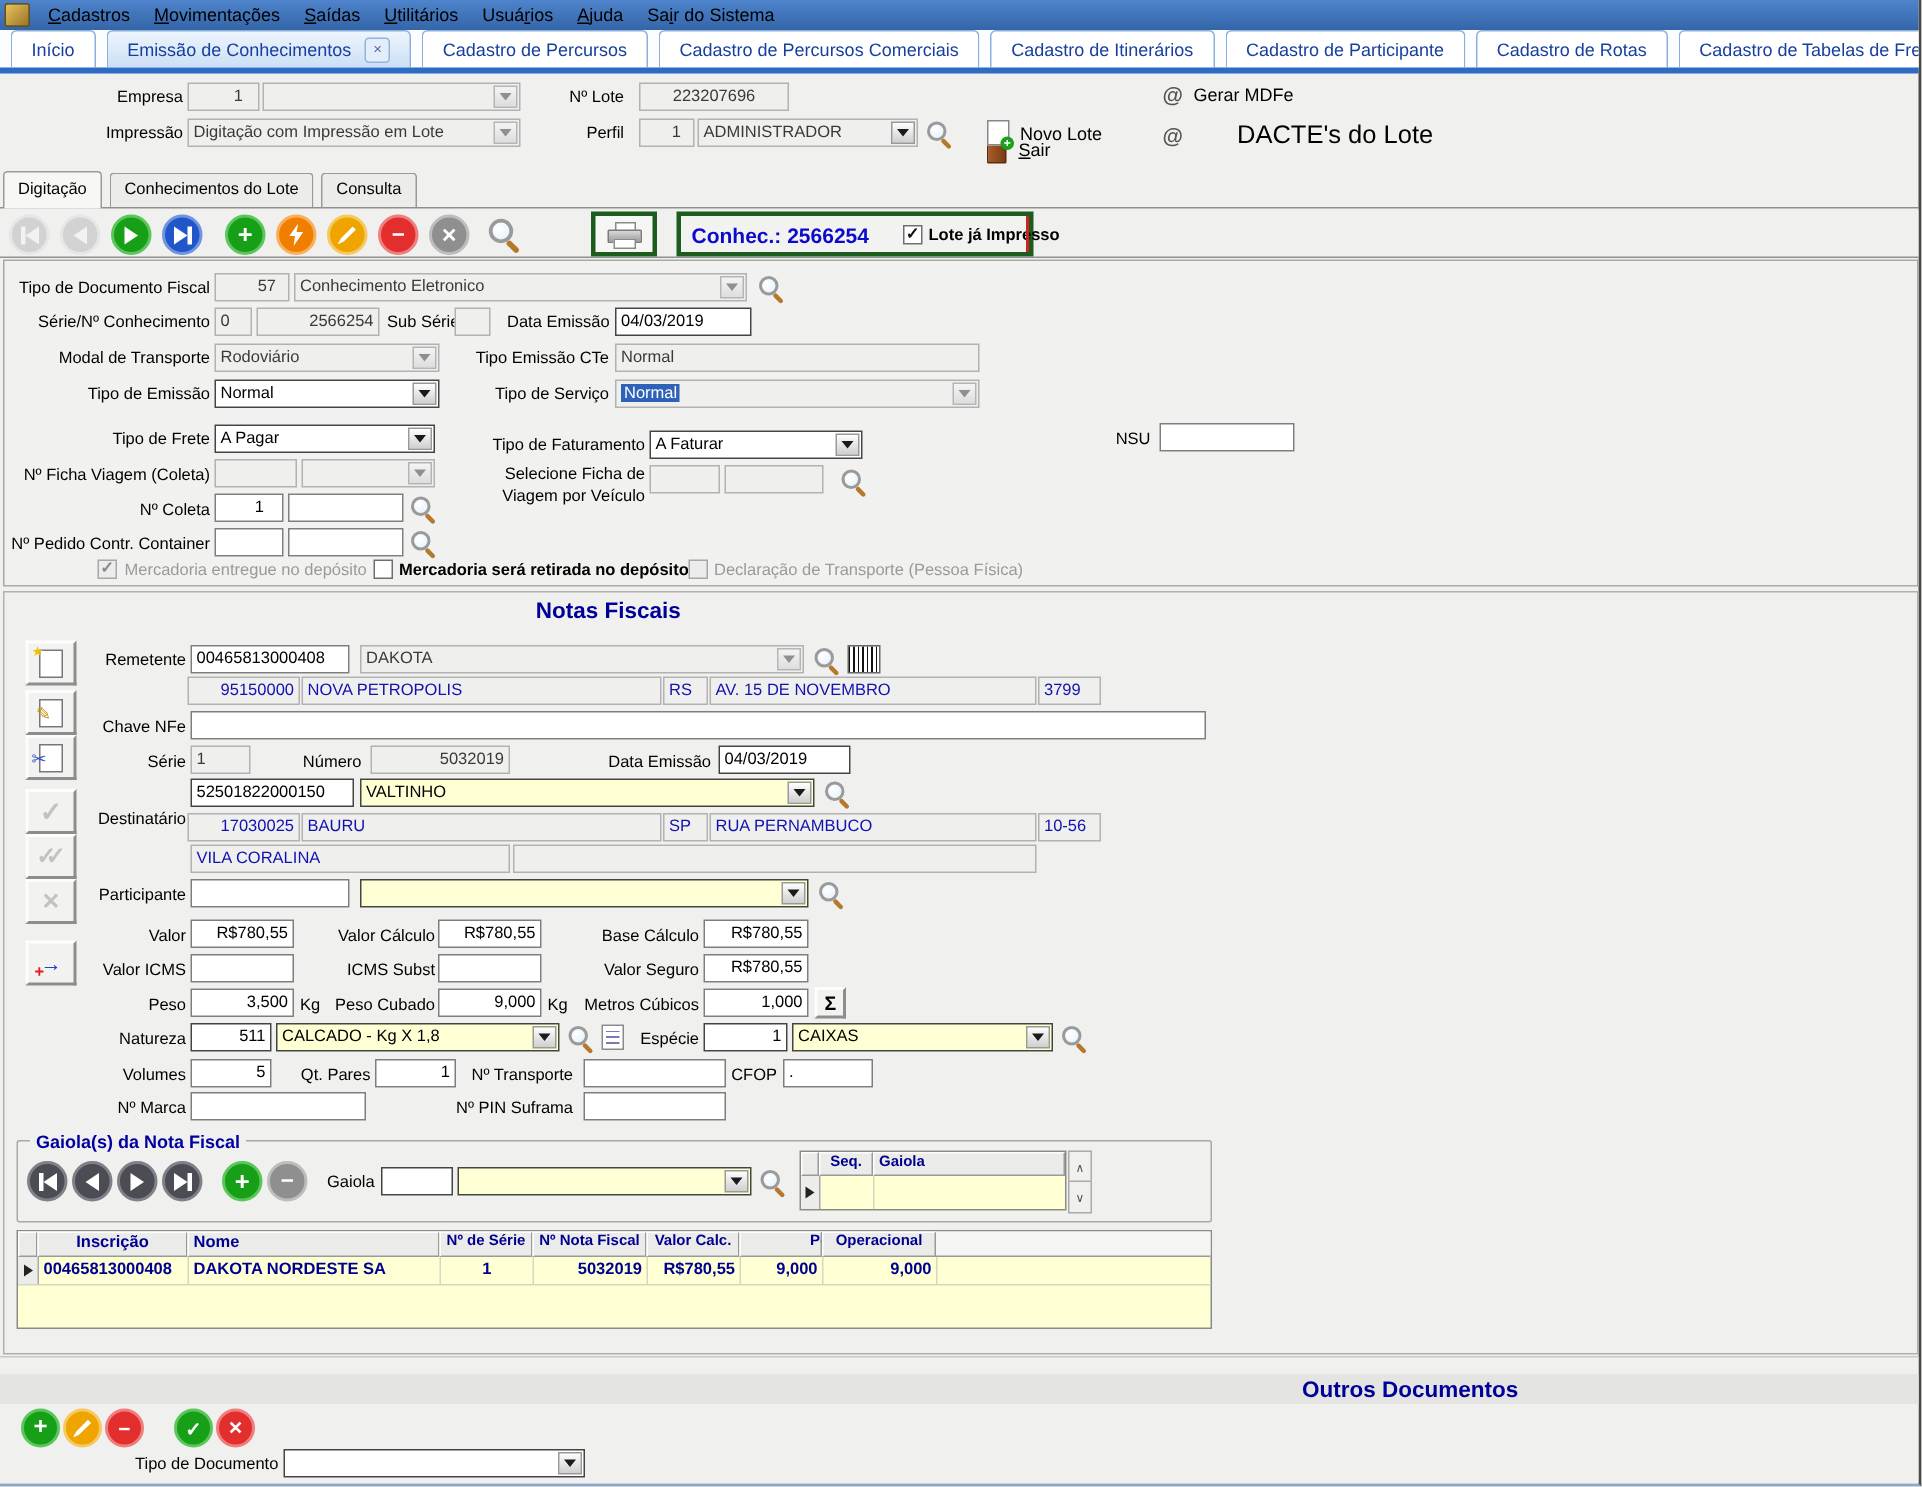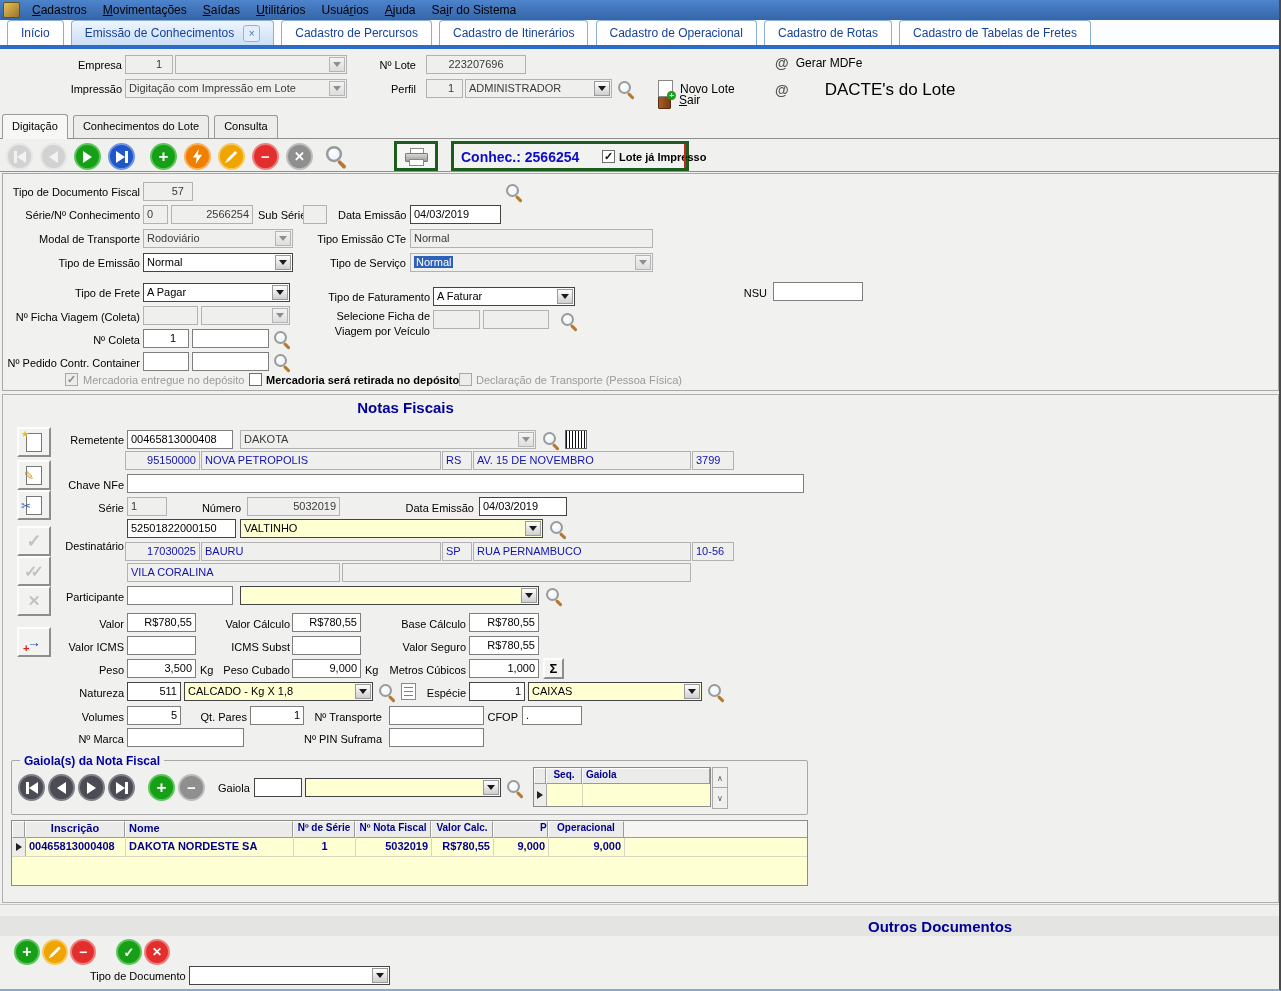--- a/index.html
+++ b/index.html
@@ -102,24 +102,27 @@
       </span>
     <span class="tab act">
       <span>Emissão de Conhecimentos</span>
       <span style="display:inline-flex;align-items:center;justify-content:center;width:15px;height:15px;margin-left:9px;
                    background:#e4eefa;border:1px solid #93b4d9;border-radius:3px;color:#4a6eb0;font-size:10px;">×</span>
     </span>
     <span class="tab">
         <span>Cadastro de Percursos</span>
       </span>
     <span class="tab">
+        <span>Cadastro de Percursos Comerciais</span>
+      </span>
+    <span class="tab">
         <span>Cadastro de Itinerários</span>
       </span>
     <span class="tab">
-        <span>Cadastro de Operacional</span>
+        <span>Cadastro de Participante</span>
       </span>
     <span class="tab">
         <span>Cadastro de Rotas</span>
       </span>
     <span class="tab">
         <span>Cadastro de Tabelas de Fretes</span>
       </span>
   </div>
   <div class="abs" style="left:0;top:45px;width:1281px;height:4px;background:#2e6bc4;"></div>
 
@@ -203,20 +206,21 @@
       </span>
       <span class="cb on" style="left:148px;top:6px;"></span>
       <span class="lbl bold" style="left:165px;top:6px;">Lote já Impresso</span>
       <span class="abs" style="right:0;top:0;bottom:0;width:2px;background:#cc2222;"></span>
     </div>
   </div>
 
   <div class="abs" style="left:2px;top:173px;width:1277px;height:218px;background:#f1f1ef;border:1px solid #a8a8a8;">
     <span class="lbl r" style="left:8px;top:11px;width:129px;">Tipo de Documento Fiscal</span>
     <div class="fld dis num" style="left:140px;top:8px;width:50px;padding-right:8px;">57</div>
+    <div class="fld dis" style="left:193px;top:8px;width:302px;"><span>Conhecimento Eletronico</span><span class="dd ddis"></span></div>
     <span class="mag" style="left:502px;top:9px;"></span>
 
     <span class="lbl r" style="left:8px;top:34px;width:129px;">Série/Nº Conhecimento</span>
     <div class="fld dis" style="left:140px;top:31px;width:25px;">0</div>
     <div class="fld dis num" style="left:168px;top:31px;width:82px;">2566254</div>
     <span class="lbl" style="left:255px;top:34px;">Sub Série</span>
     <div class="fld dis" style="left:300px;top:31px;width:24px;"></div>
     <span class="lbl r" style="left:335px;top:34px;width:68px;">Data Emissão</span>
     <div class="fld" style="left:407px;top:31px;width:91px;border-color:#444;">04/03/2019</div>
 

